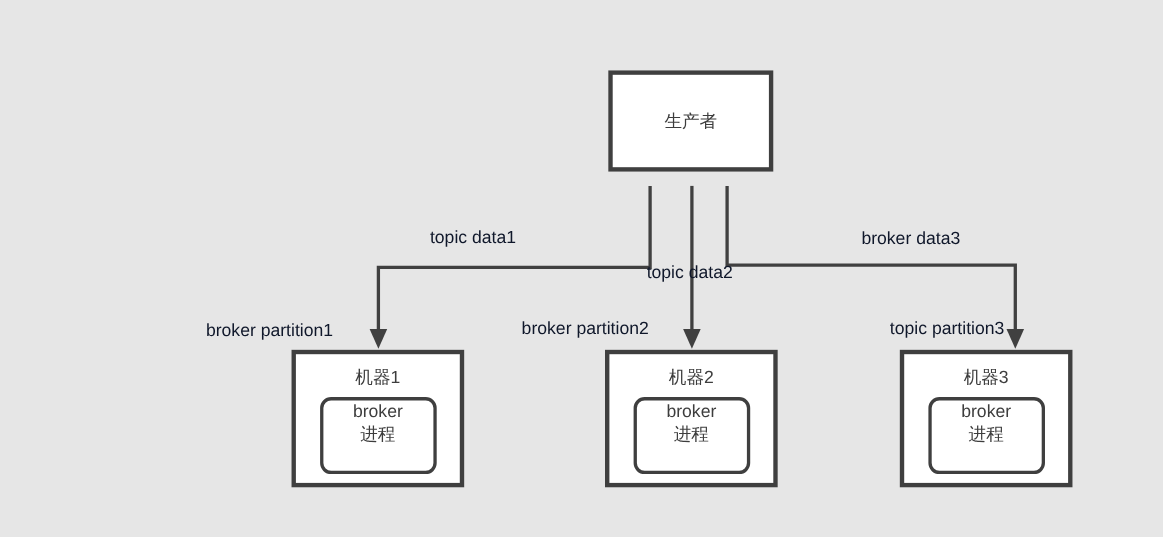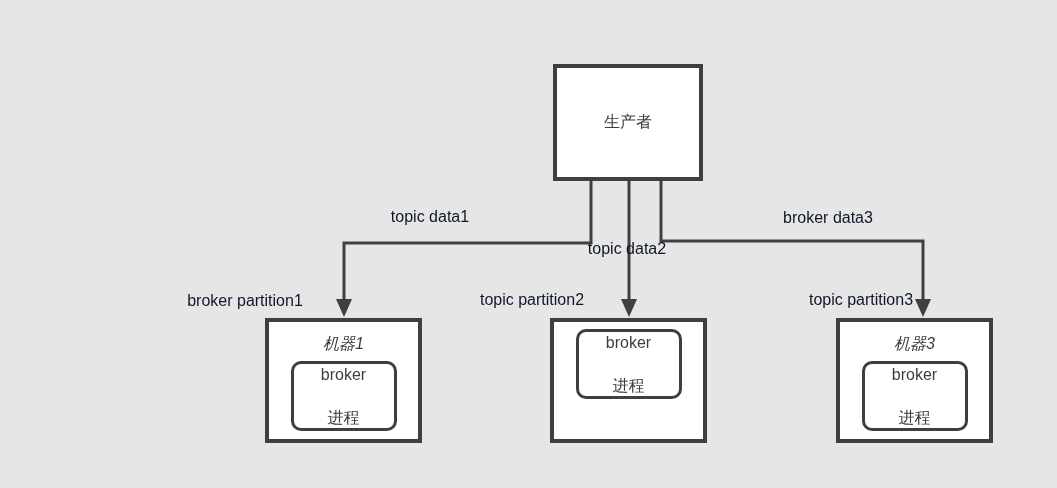--- a/index.html
+++ b/index.html
@@ -27,47 +27,46 @@
     fill: #404040;
     stroke: none;
   }
   .box {
     position: absolute;
     background: #ffffff;
     border: 4px solid #3f3f3f;
   }
   .producer {
     left: 553px; top: 64px;
-    width: 150px; height: 117px;
+    width: 150px; height: 92px;
     display: flex;
     align-items: center;
     justify-content: center;
     font-size: 16px;
   }
   .machine {
     top: 318px;
     width: 157px; height: 125px;
     text-align: center;
   }
   .machine-title {
     padding-top: 11px;
     font-size: 16px;
     line-height: 21px;
-    font-style: italic;
   }
   .broker-box {
     margin: 7px auto 0 auto;
     width: 106px; height: 70px;
     border: 3px solid #3f3f3f;
     border-radius: 10px;
     background: #ffffff;
     display: flex;
     flex-direction: column;
     align-items: center;
-    justify-content: space-between;
+    justify-content: flex-start;
     font-size: 16px;
     line-height: 21px;
   }
   .edge-label, .partition-label {
     position: absolute;
     transform: translate(-50%, -50%);
     font-size: 16px;
     white-space: nowrap;
     color: #0f172a;
   }
@@ -88,39 +87,40 @@
 
   <div class="box producer">
     <span>生产者</span>
   </div>
 
   <div class="edge-label" style="left:430px; top:217px">topic data1</div>
   <div class="edge-label" style="left:627px; top:249px">topic data2</div>
   <div class="edge-label" style="left:828px; top:218px">broker data3</div>
 
   <div class="partition-label" style="left:245px; top:301px">broker partition1</div>
-  <div class="partition-label" style="left:532px; top:300px">topic partition2</div>
+  <div class="partition-label" style="left:532px; top:300px">broker partition2</div>
   <div class="partition-label" style="left:861px; top:300px">topic partition3</div>
 
   <div class="box machine" style="left:265px">
     <div class="machine-title">机器1</div>
     <div class="broker-box">
       <span>broker</span>
       <span>进程</span>
     </div>
   </div>
 
   <div class="box machine" style="left:550px">
+    <div class="machine-title">机器2</div>
     <div class="broker-box">
       <span>broker</span>
       <span>进程</span>
     </div>
   </div>
 
-  <div class="box machine" style="left:836px">
+  <div class="box machine" style="left:818px">
     <div class="machine-title">机器3</div>
     <div class="broker-box">
       <span>broker</span>
       <span>进程</span>
     </div>
   </div>
 
 </div>
 
 </body></html>

